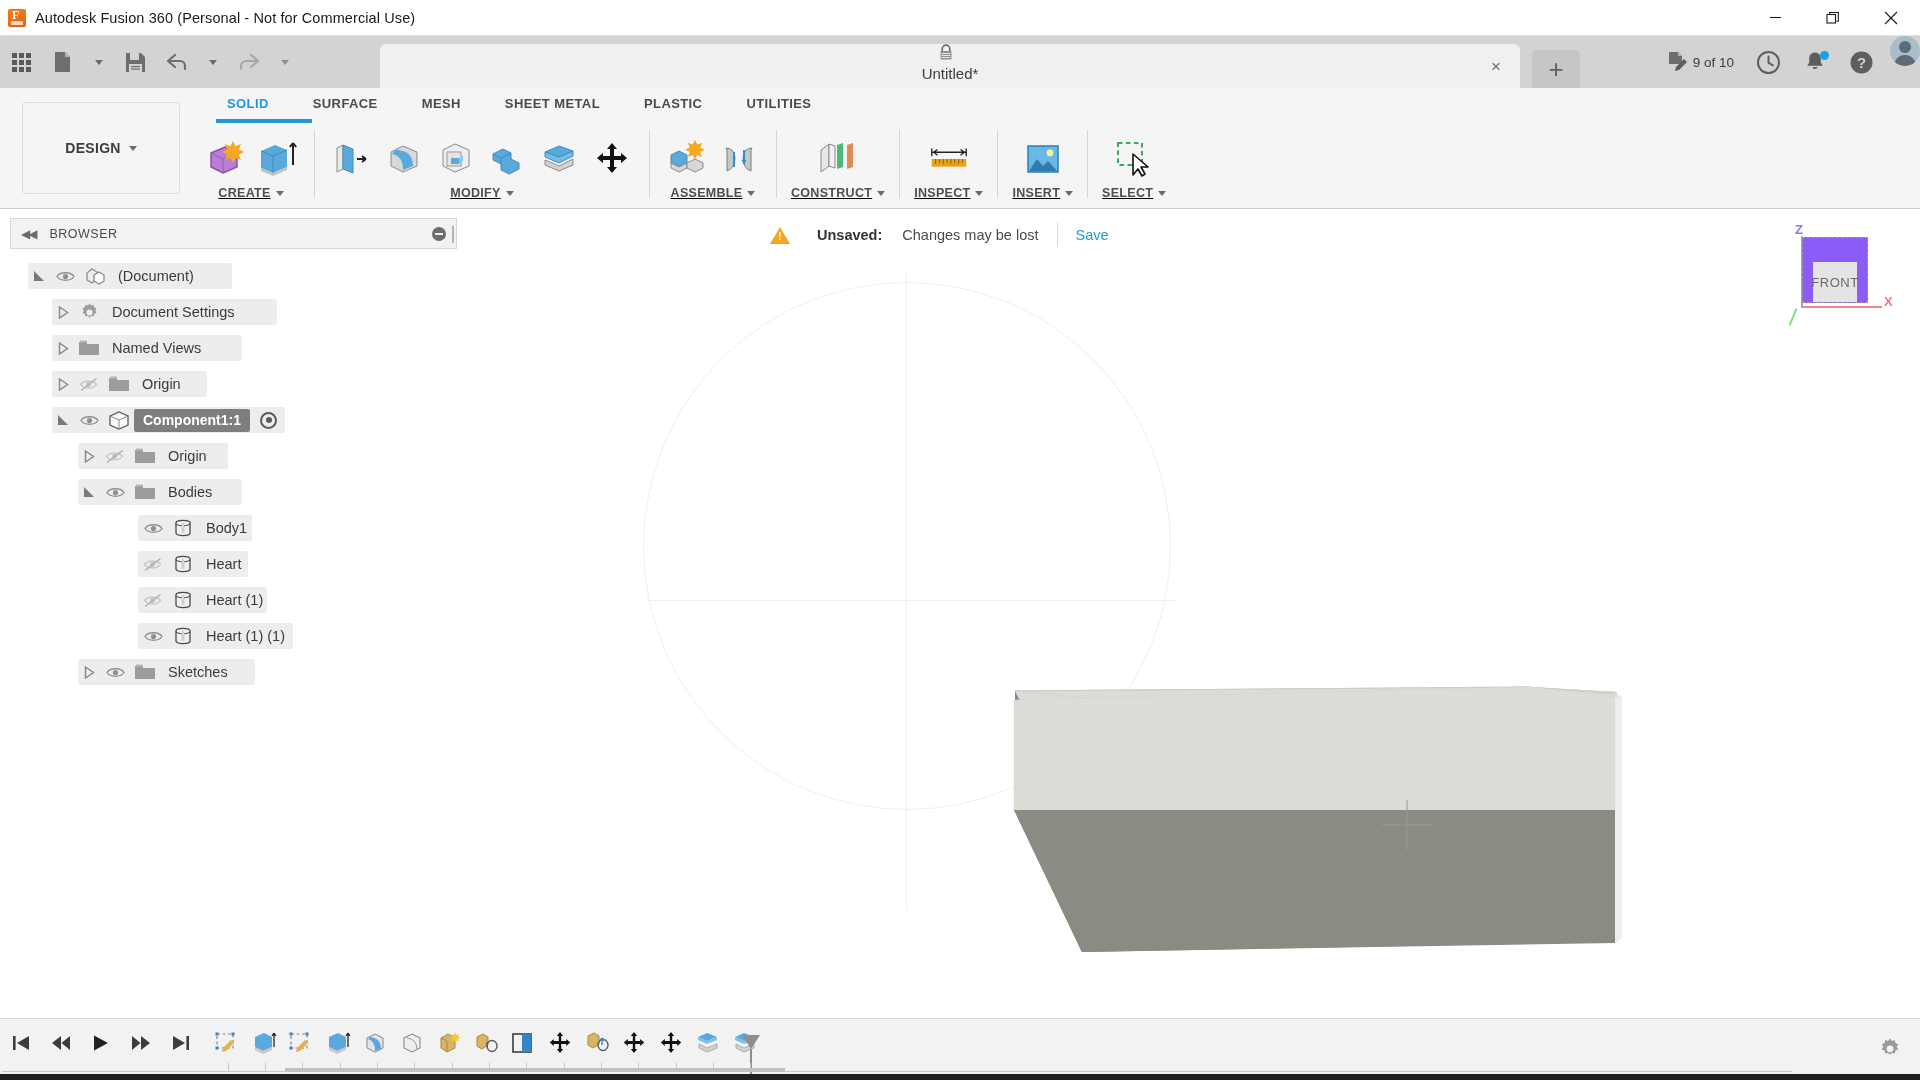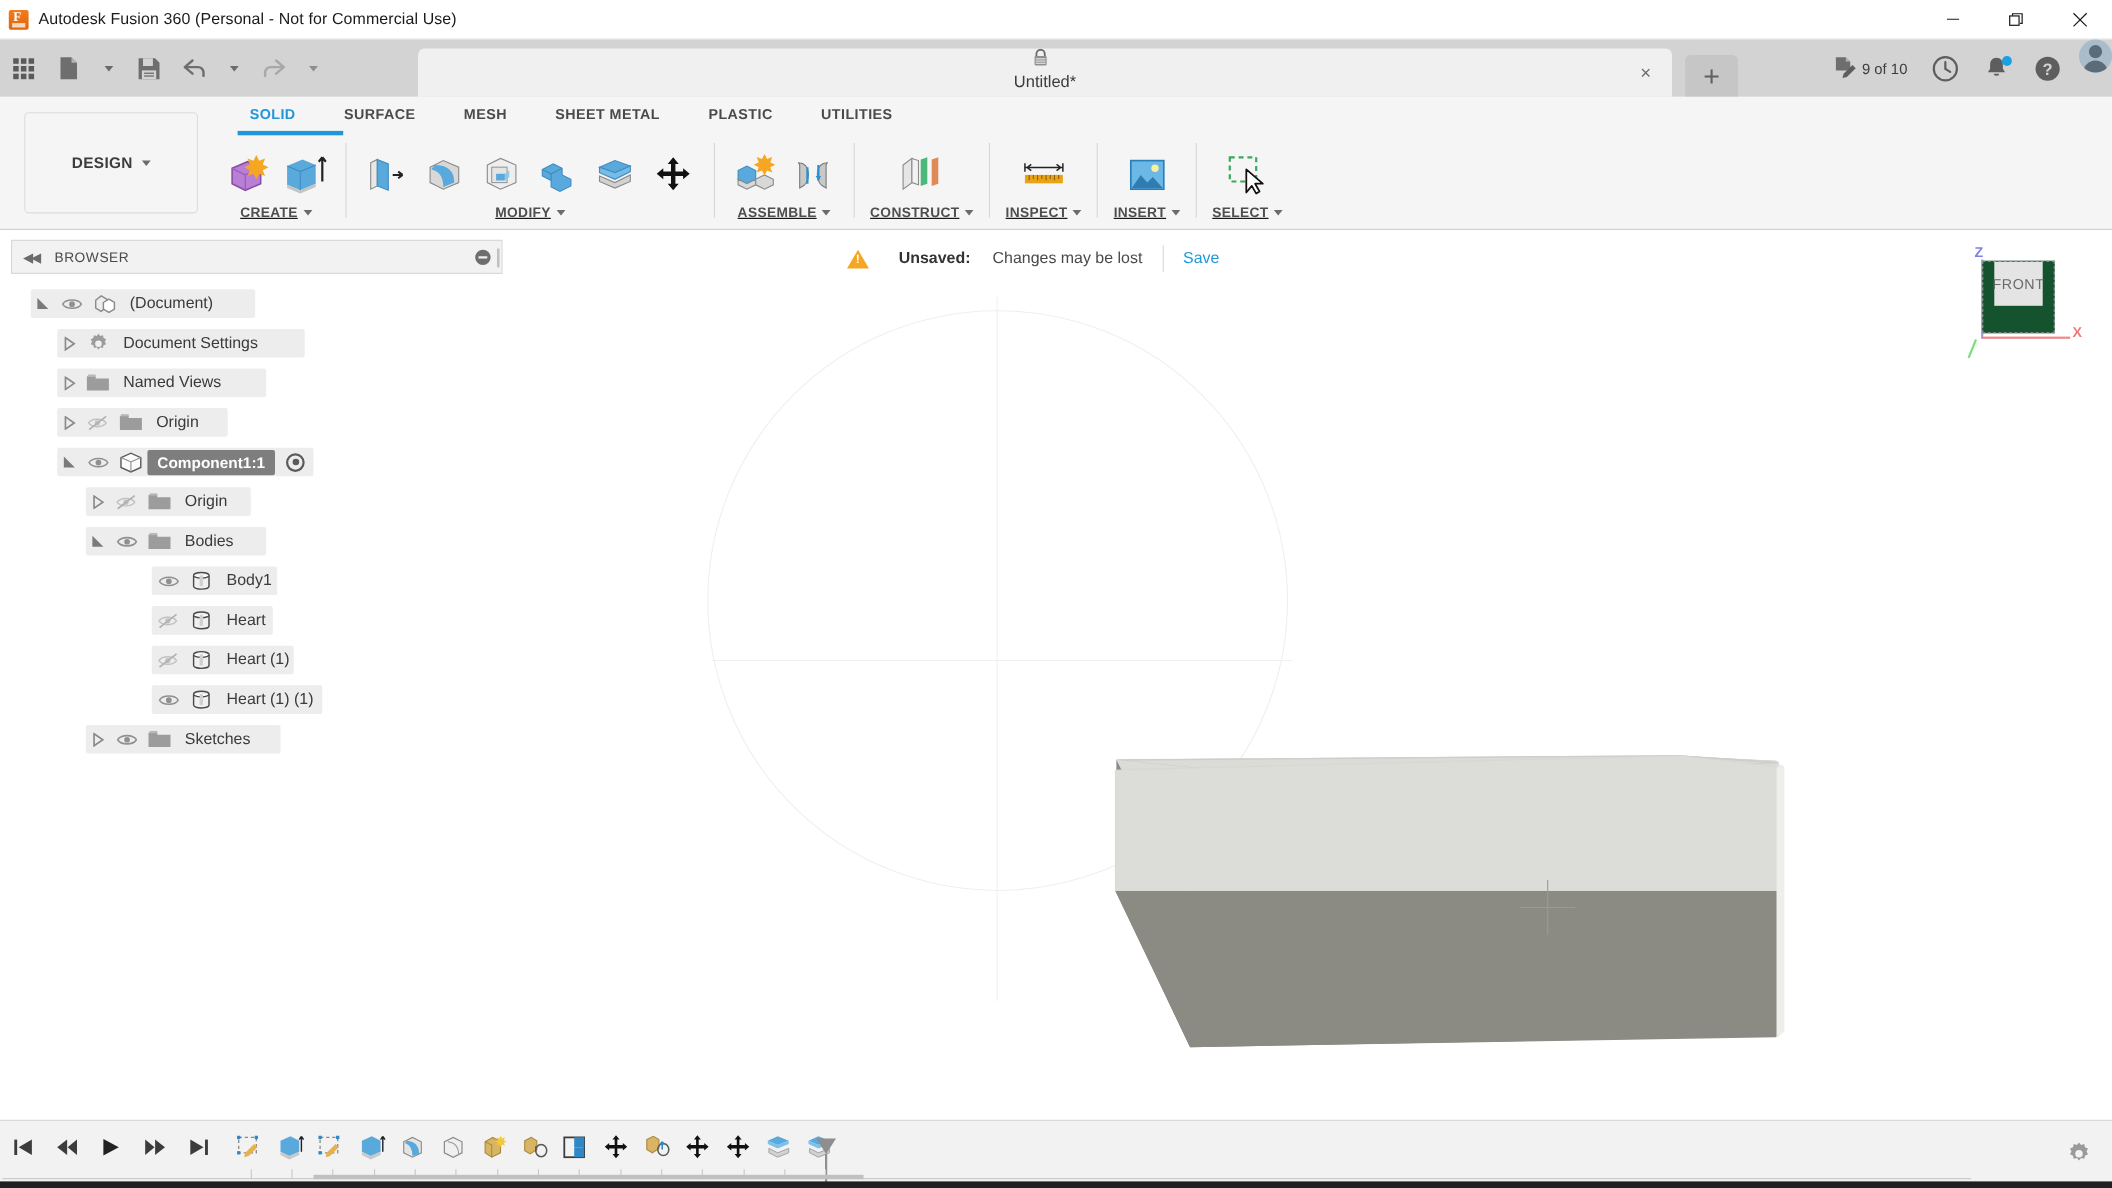--- a/index.html
+++ b/index.html
@@ -155,22 +155,22 @@
   .warn-tri::after { content: "!"; position: absolute; left: -2px; top: 3px; font-size: 11px; font-weight: bold; color: #fff; }
   .unsaved-label { font-size: 14.5px; font-weight: bold; color: #333; margin-left: 27px; }
   .unsaved-msg { font-size: 14.5px; color: #4a4a4a; margin-left: 20px; }
   .save-sep { width: 1px; height: 24px; background: #d8d8d8; margin-left: 18px; }
   .save-link { font-size: 14.5px; color: #1f9ad6; margin-left: 18px; }
 
   
   .viewcube { position: absolute; right: 22px; top: 12px; width: 130px; height: 110px; }
   .cube-face {
     position: absolute; left: 34px; top: 15px; width: 66px; height: 66px;
-    background: #14532d; border: 1px dashed #9a9a9a;
-    display: flex; align-items: flex-start; justify-content: center;
+    background: #8b5cf6; border: 1px dashed #9a9a9a;
+    display: flex; align-items: flex-end; justify-content: center;
   }
   .cube-inner { width: 44px; height: 40px; background: #e4e4e4; display:flex; align-items:center; justify-content:center; }
   .cube-label { font-size: 13px; color: #6a6a6a; letter-spacing: .5px; }
   .ax-z { position: absolute; left: 27px; top: 0px; font-size: 13px; font-weight: bold; color: #8080e8; }
   .ax-x { position: absolute; left: 116px; top: 72px; font-size: 13px; font-weight: bold; color: #ef7a7a; }
   .ax-line-z { position: absolute; left: 33px; top: 14px; width: 2px; height: 72px; background: #9b9be8; }
   .ax-line-x { position: absolute; left: 34px; top: 84px; width: 80px; height: 2px; background: #f08888; }
   .ax-line-y { position: absolute; left: 24px; top: 86px; width: 2px; height: 18px; background: #7ede7e; transform: rotate(22deg); }
 
   

